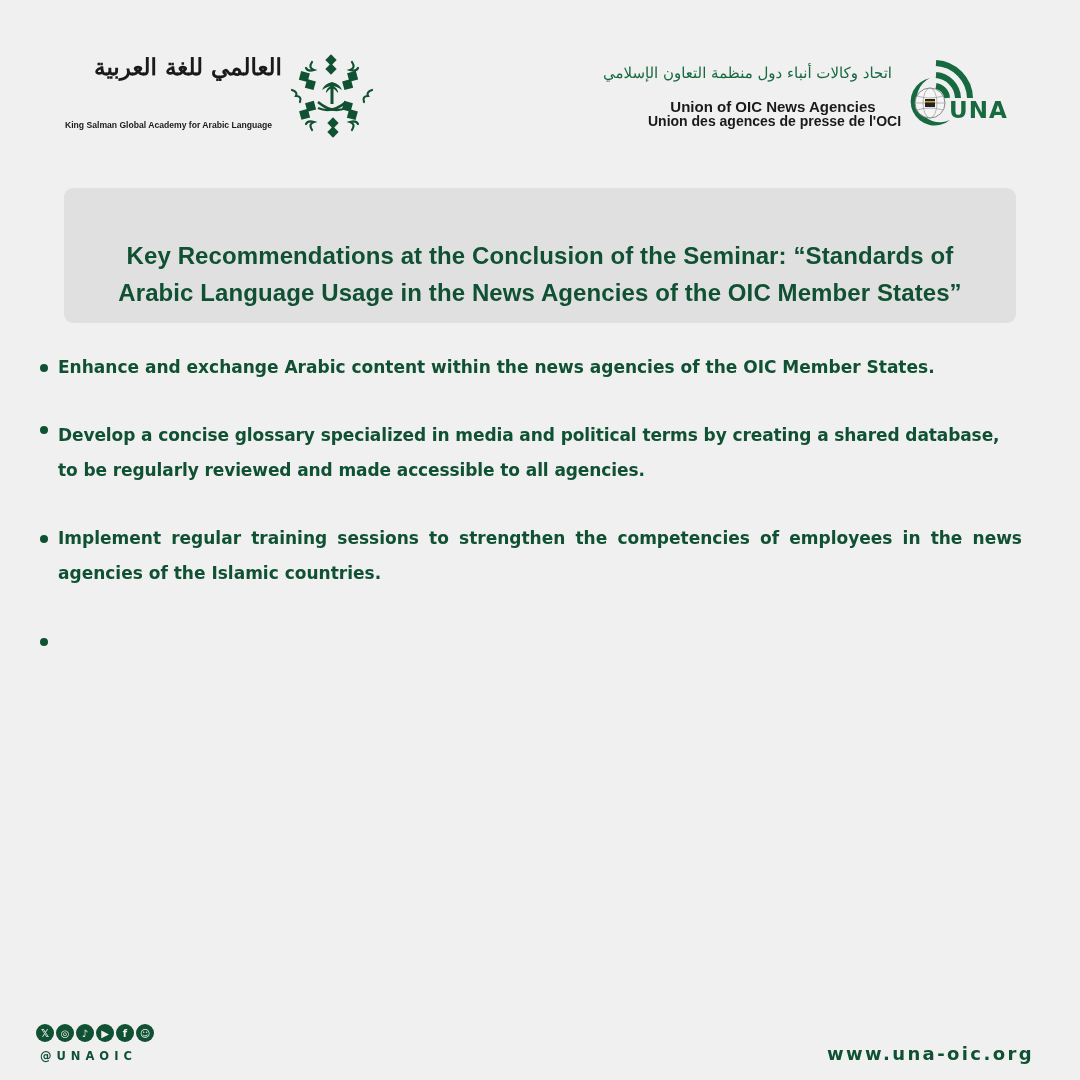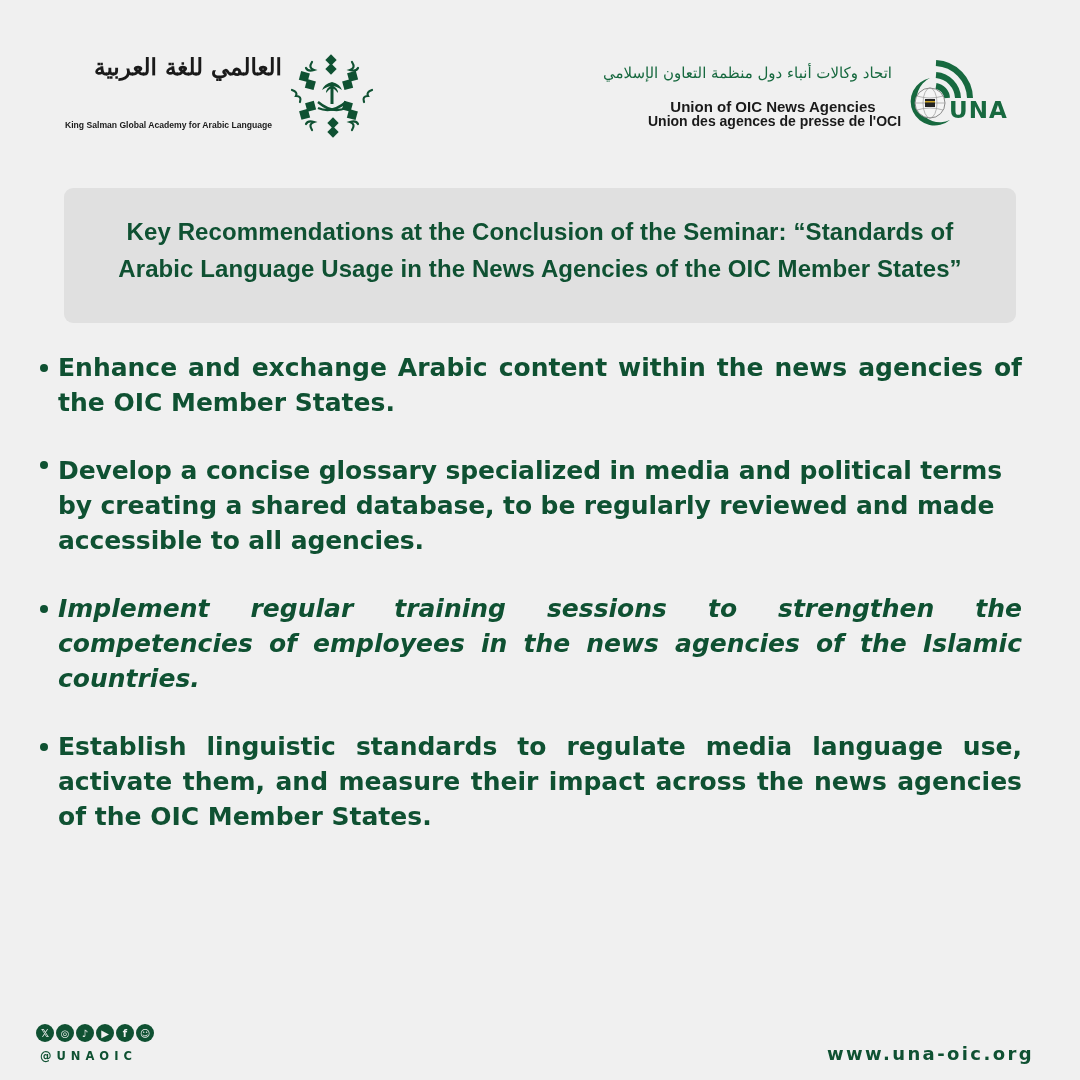--- a/index.html
+++ b/index.html
@@ -49,52 +49,52 @@
     }
     .una .en1 { top: 40px; font-size: 15px; }
     .una .en2 { top: 55px; font-size: 14px; }
     .una .mark { position: absolute; left: 252px; top: 0; width: 115px; height: 72px; }
 
     
     .title-box {
       position: absolute; left: 64px; top: 188px;
       width: 952px; height: 135px;
       background: #e0e0e0; border-radius: 9px;
-      display: flex; align-items: center; justify-content: center;
+      display: flex; align-items: flex-end; justify-content: center;
       padding: 0 30px 12px 30px;
     }
     .title-box h1 {
       font-family: "Liberation Sans", sans-serif;
       font-size: 24px; line-height: 37px; font-weight: bold;
       color: #0f5132; text-align: center;
       letter-spacing: 0.1px;
     }
 
     
     .recs {
       position: absolute; left: 40px; top: 350px; width: 982px;
       list-style: none;
     }
     .recs li {
       position: relative;
       padding-left: 18px;
       font-family: "DejaVu Sans", sans-serif;
-      font-size: 25px; line-height: 35px; font-weight: bold;
+      font-size: 17px; line-height: 35px; font-weight: bold;
       color: #0f5132; text-align: justify;
     }
     .recs li .bullet {
       position: absolute; left: 0; top: 14px;
       width: 8px; height: 8px; border-radius: 50%;
       background: #0f5132;
     }
     .recs li .bullet.high { top: 8px; }
     .recs li.r1 { margin-bottom: 33px; }
     .recs li.r2 { margin-bottom: 33px; }
     .recs li.r3 { margin-bottom: 33px; text-align: left; letter-spacing: -0.1px; }
-    .recs li.r4 { margin-bottom: 33px; font-style: italic; }
+    .recs li.r4 { margin-bottom: 33px; }
     .recs li.r5 { margin-bottom: 33px; }
 
     
     .social {
       position: absolute; left: 36px; top: 1024px;
       display: flex; gap: 2px;
     }
     .social .ic {
       width: 18px; height: 18px; border-radius: 50%;
       background: #0f5132; color: #f0f0f0;
@@ -200,21 +200,20 @@
     <li class="r3">
       <span class="bullet high"></span>
       <span>Develop a concise glossary specialized in media and political terms by creating a shared database, to be regularly reviewed and made accessible to all agencies.</span>
     </li>
     <li class="r4">
       <span class="bullet"></span>
       <span>Implement regular training sessions to strengthen the competencies of employees in the news agencies of the Islamic countries.</span>
     </li>
     <li class="r6">
       <span class="bullet"></span>
-      <span>Establish linguistic standards to regulate media language use, activate them, and measure their impact across the news agencies of the OIC Member States.</span>
     </li>
   </ul>
 
   <div class="social">
     <span class="ic">𝕏</span>
     <span class="ic">◎</span>
     <span class="ic">♪</span>
     <span class="ic">▶</span>
     <span class="ic">f</span>
     <span class="ic">☺</span>

